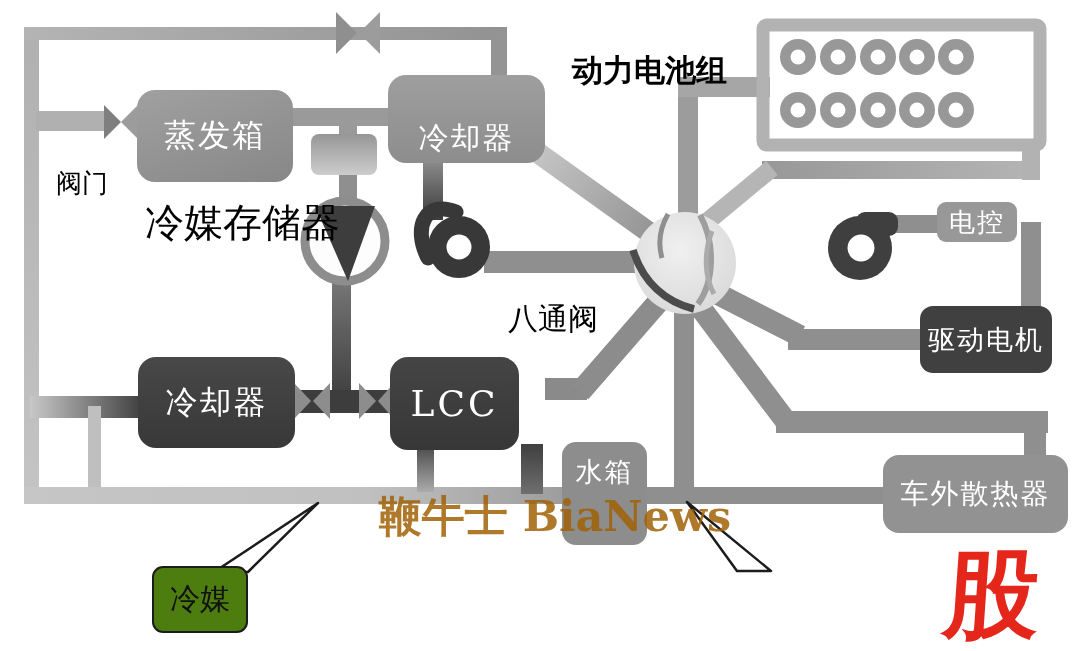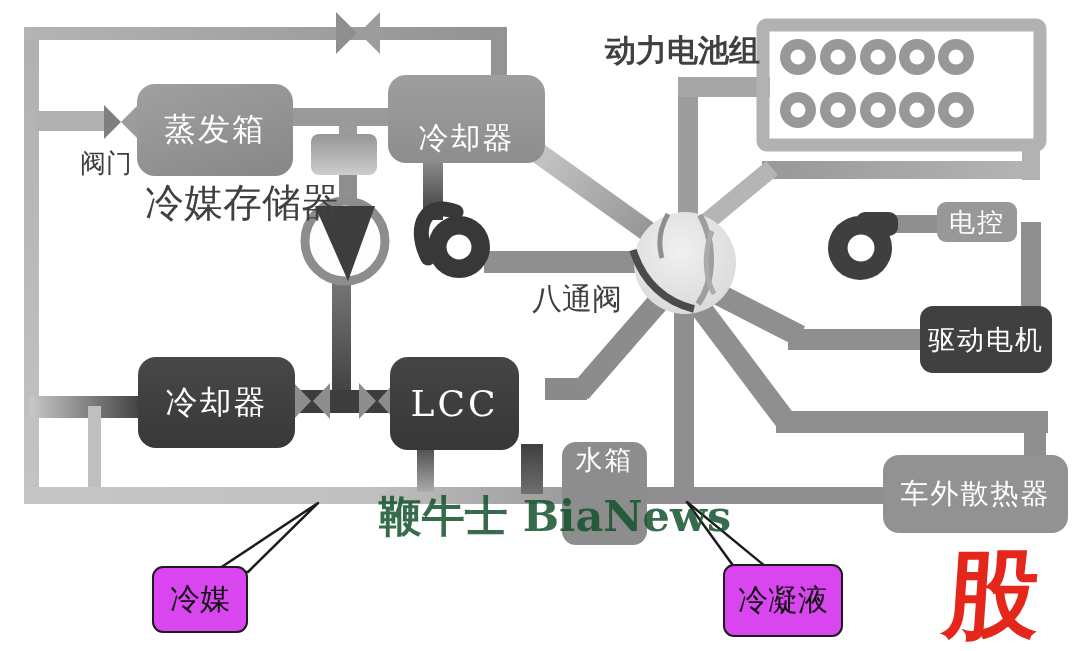--- a/index.html
+++ b/index.html
@@ -2,24 +2,24 @@
 <html><head>
 <meta charset="utf-8">
 <style>
   html,body{margin:0;padding:0;background:#fff;}
   #stage{position:relative;width:1080px;height:651px;background:#ffffff;overflow:hidden;
          font-family:"DejaVu Serif","Liberation Serif",serif;}
   .pipe{position:absolute;z-index:1;}
   #shapes{position:absolute;left:0;top:0;z-index:2;}
   .box{position:absolute;z-index:3;display:flex;align-items:center;justify-content:center;
        color:#fff;letter-spacing:2px;}
-  .lbl{position:absolute;z-index:3;color:#404040;white-space:nowrap;text-align:right;}
-  .bubble{position:absolute;z-index:4;background:#d946ef;border:2.5px solid #1c1c1c;border-radius:11px;
+  .lbl{position:absolute;z-index:3;color:#000000;white-space:nowrap;text-align:left;margin-top:20px;}
+  .bubble{position:absolute;z-index:4;background:#4d7c0f;border:2.5px solid #1c1c1c;border-radius:11px;
           display:flex;align-items:center;justify-content:center;color:#111;}
-  .wm{position:absolute;z-index:5;color:#14532d;opacity:.85;font-weight:bold;text-align:center;}
+  .wm{position:absolute;z-index:5;color:#a16207;opacity:.85;font-weight:bold;text-align:center;}
   .logo{position:absolute;z-index:5;color:#e5261b;font-weight:bold;
         font-family:"DejaVu Sans","Liberation Sans",sans-serif;transform:skewX(-4deg);}
 </style>
 </head>
 <body>
 
 <div id="stage">
 
   <div class="pipe" style="left:24px;top:27px;width:15px;height:477px;background:linear-gradient(180deg,#b0b0b0,#c4c4c4);"></div>
   <div class="pipe" style="left:24px;top:27px;width:483px;height:13px;background:linear-gradient(90deg,#b4b4b4,#929292);"></div>
@@ -134,54 +134,51 @@
       <path d="M668,214 C660,228 658,244 662,258" fill="none" stroke="#8f8f8f" stroke-width="5"></path>
       <path d="M700,215 C716,244 714,282 698,304" fill="none" stroke="#9e9e9e" stroke-width="6"></path>
       <path d="M633,250 C643,283 666,302 694,309" fill="none" stroke="#4b4b4b" stroke-width="7.5"></path>
       <path d="M712,231 C704,252 704,276 714,294" fill="none" stroke="#ababab" stroke-width="5"></path>
     </g>
 
     <polygon points="214,572 318,503 248,572" fill="#ffffff" stroke="#1c1c1c" stroke-width="2.5" stroke-linejoin="round"></polygon>
     <polygon points="737,571 687,502 771,571" fill="#ffffff" stroke="#1c1c1c" stroke-width="2.5" stroke-linejoin="round"></polygon>
   </svg>
 
-  <div class="box" style="left:137px;top:84px;width:156px;height:92px;border-radius:18px;background:linear-gradient(160deg,#a0a0a0,#878787);font-size:32px;">
+  <div class="box" style="left:137px;top:90px;width:156px;height:92px;border-radius:18px;background:linear-gradient(160deg,#a0a0a0,#878787);font-size:32px;">
     <span>蒸发箱</span>
   </div>
   <div class="box" style="left:388px;top:75px;width:157px;height:88px;border-radius:18px;background:linear-gradient(180deg,#9e9e9e,#8d8d8d);font-size:30px;align-items:flex-end;padding-bottom:4px;box-sizing:border-box;">
     <span>冷却器</span>
   </div>
   <div class="box" style="left:311px;top:134px;width:66px;height:41px;border-radius:8px;background:linear-gradient(180deg,#969696,#cdcdcd);"></div>
   <div class="box" style="left:138px;top:357px;width:157px;height:91px;border-radius:18px;background:linear-gradient(180deg,#484848,#383838);font-size:32px;">
     <span>冷却器</span>
   </div>
   <div class="box" style="left:390px;top:357px;width:129px;height:93px;border-radius:18px;background:linear-gradient(180deg,#454545,#373737);font-size:36px;letter-spacing:3px;">
     <span>LCC</span>
   </div>
-  <div class="box" style="left:562px;top:442px;width:85px;height:103px;border-radius:14px;background:#8d8d8d;font-size:27px;align-items:flex-start;box-sizing:border-box;">
+  <div class="box" style="left:562px;top:442px;width:85px;height:103px;border-radius:14px;background:#8d8d8d;font-size:27px;align-items:flex-start;padding-top:12px;box-sizing:border-box;">
     <span>水箱</span>
   </div>
   <div class="box" style="left:937px;top:202px;width:80px;height:40px;border-radius:9px;background:#989898;font-size:26px;">
     <span>电控</span>
   </div>
   <div class="box" style="left:920px;top:306px;width:132px;height:67px;border-radius:13px;background:#404040;font-size:27px;">
     <span>驱动电机</span>
   </div>
   <div class="box" style="left:883px;top:455px;width:185px;height:78px;border-radius:16px;background:#929292;font-size:28px;">
     <span>车外散热器</span>
   </div>
 
   <div class="lbl" style="left:56px;top:146px;width:76px;font-size:26px;">阀门</div>
   <div class="lbl" style="left:145px;top:176px;width:182px;font-size:39px;">冷媒存储器</div>
   <div class="lbl" style="left:572px;top:30px;width:188px;font-size:31px;font-weight:600;">动力电池组</div>
   <div class="lbl" style="left:508px;top:279px;width:114px;font-size:30px;">八通阀</div>
 
   <div class="bubble" style="left:152px;top:566px;width:92px;height:63px;font-size:30px;">
     <span>冷媒</span>
   </div>
-  <div class="bubble" style="left:723px;top:564px;width:116px;height:69px;font-size:30px;">
-    <span>冷凝液</span>
-  </div>
 
   <div class="wm" style="left:330px;top:488px;width:450px;height:56px;font-size:43px;line-height:56px;">鞭牛士 BiaNews</div>
   <div class="logo" style="left:940px;top:544px;width:104px;height:100px;font-size:95px;line-height:100px;text-align:center;">股</div>
 
 </div>
 
 </body></html>

